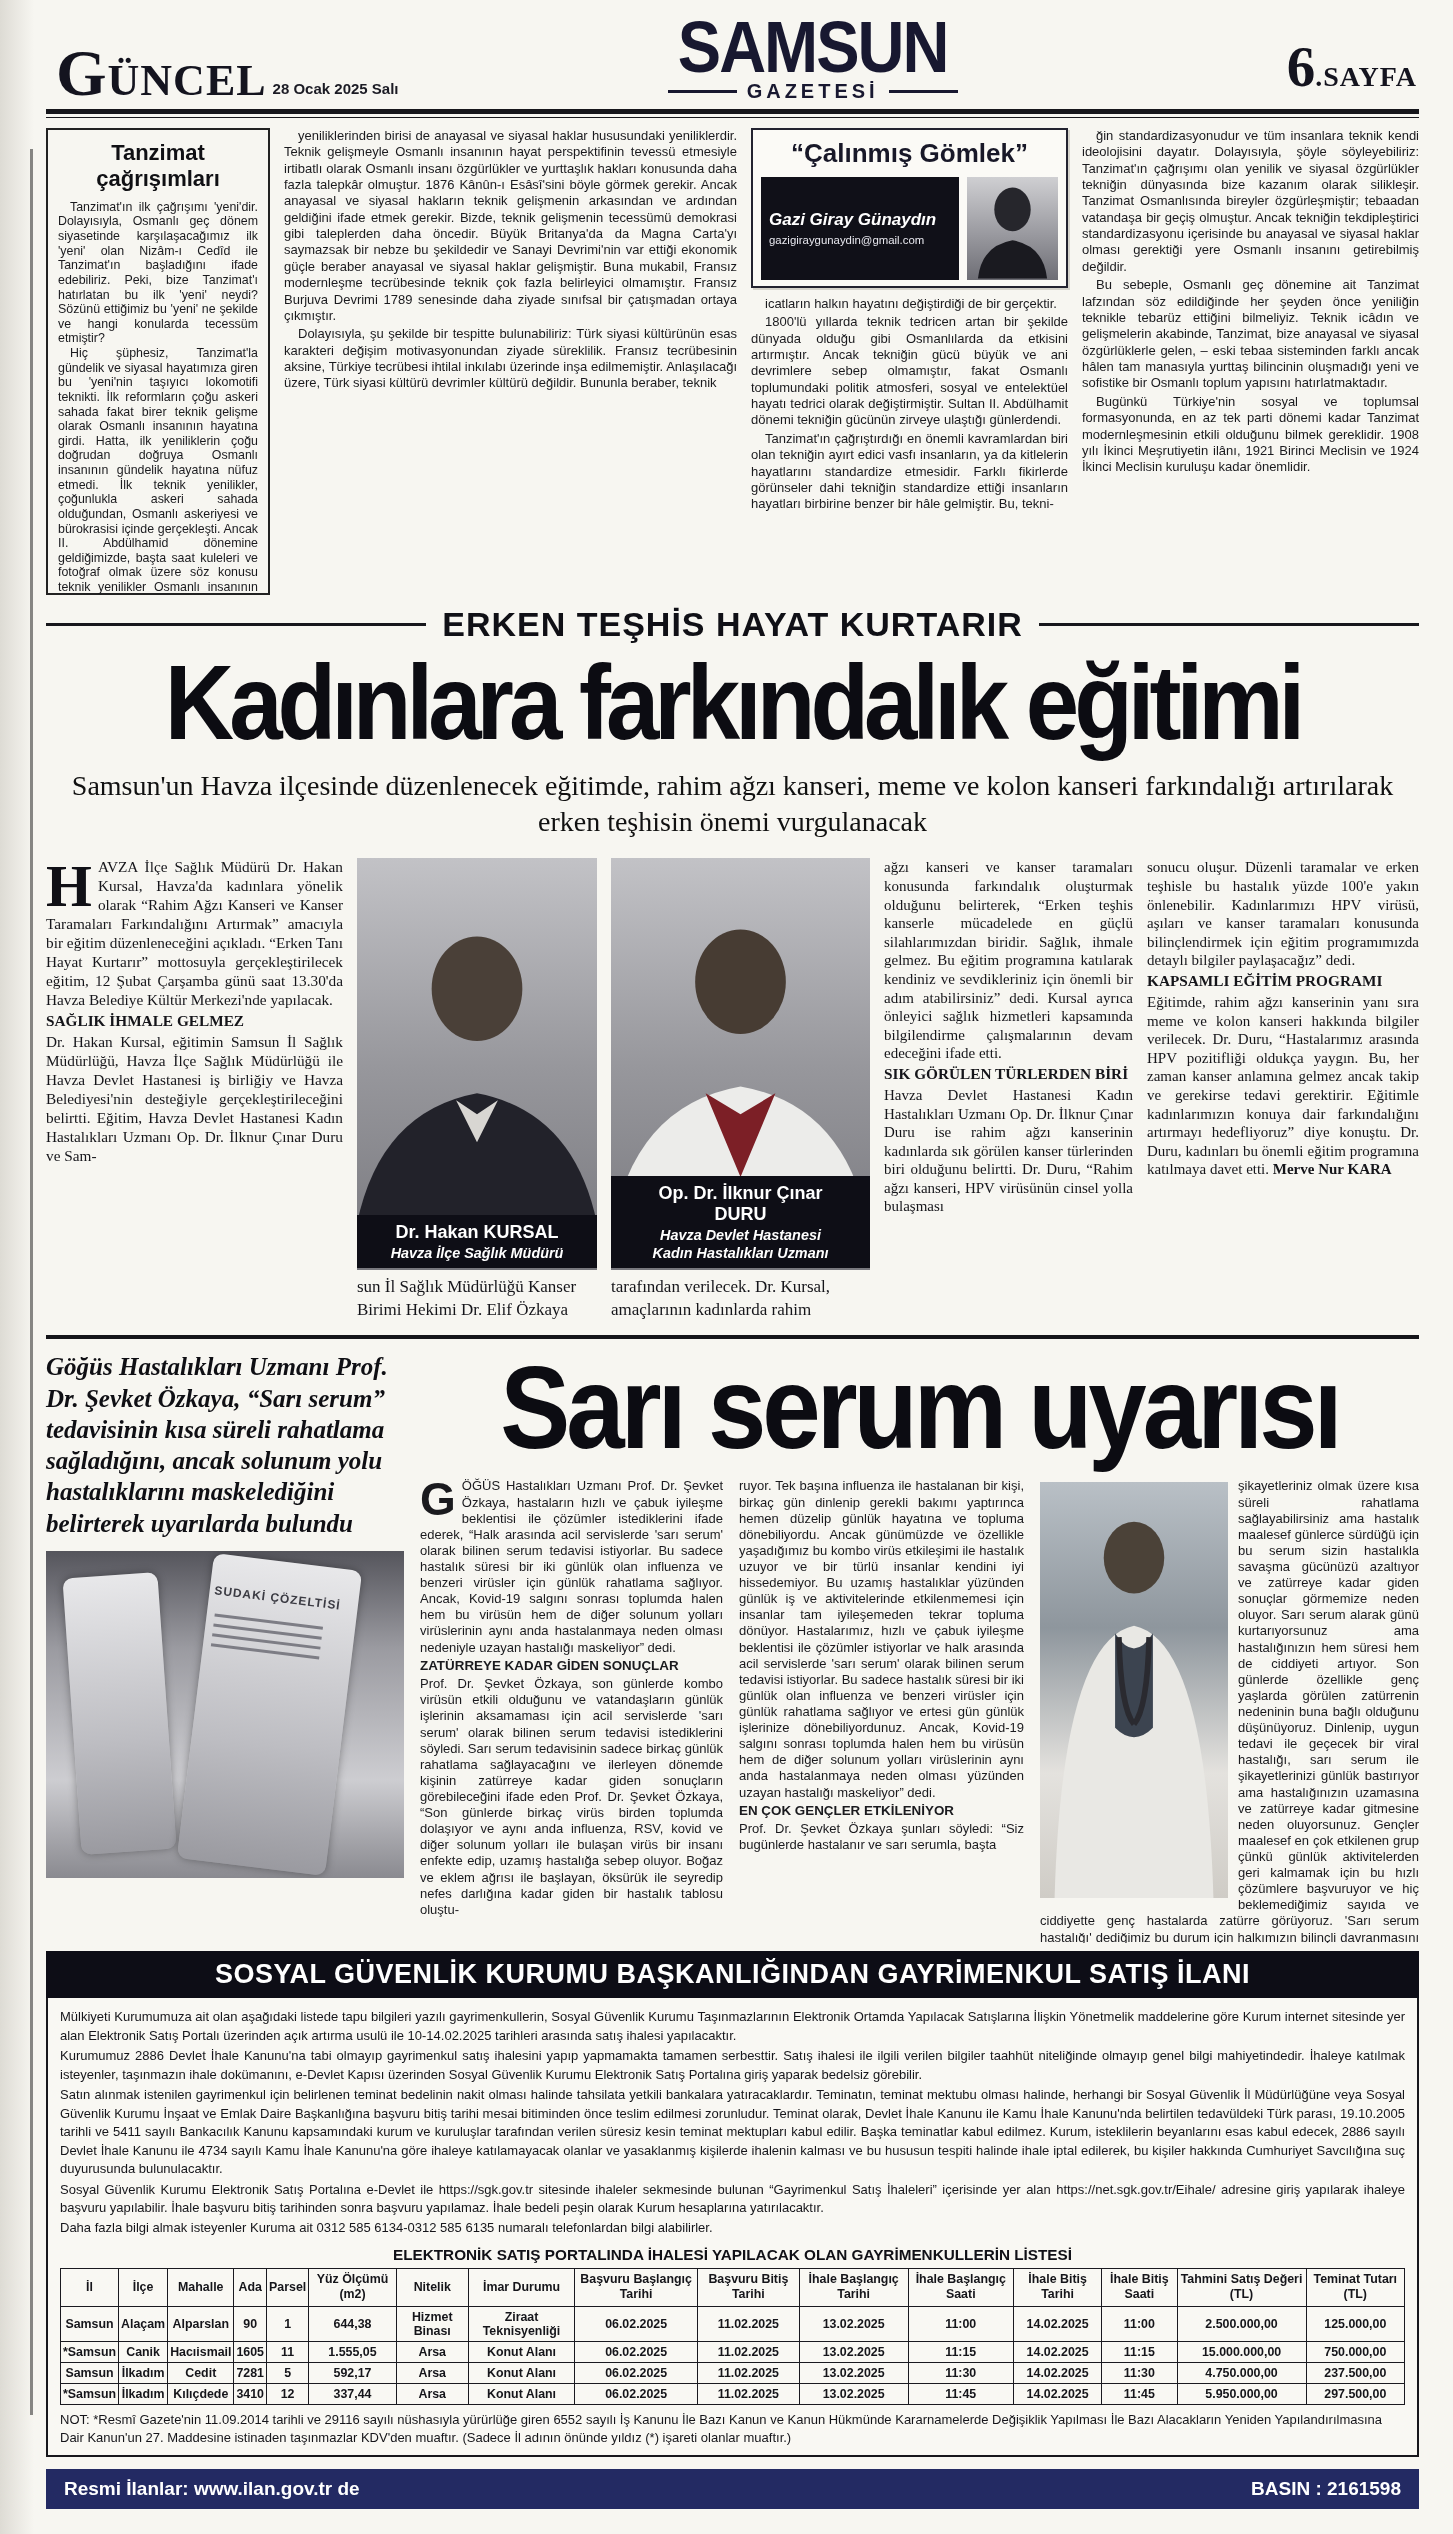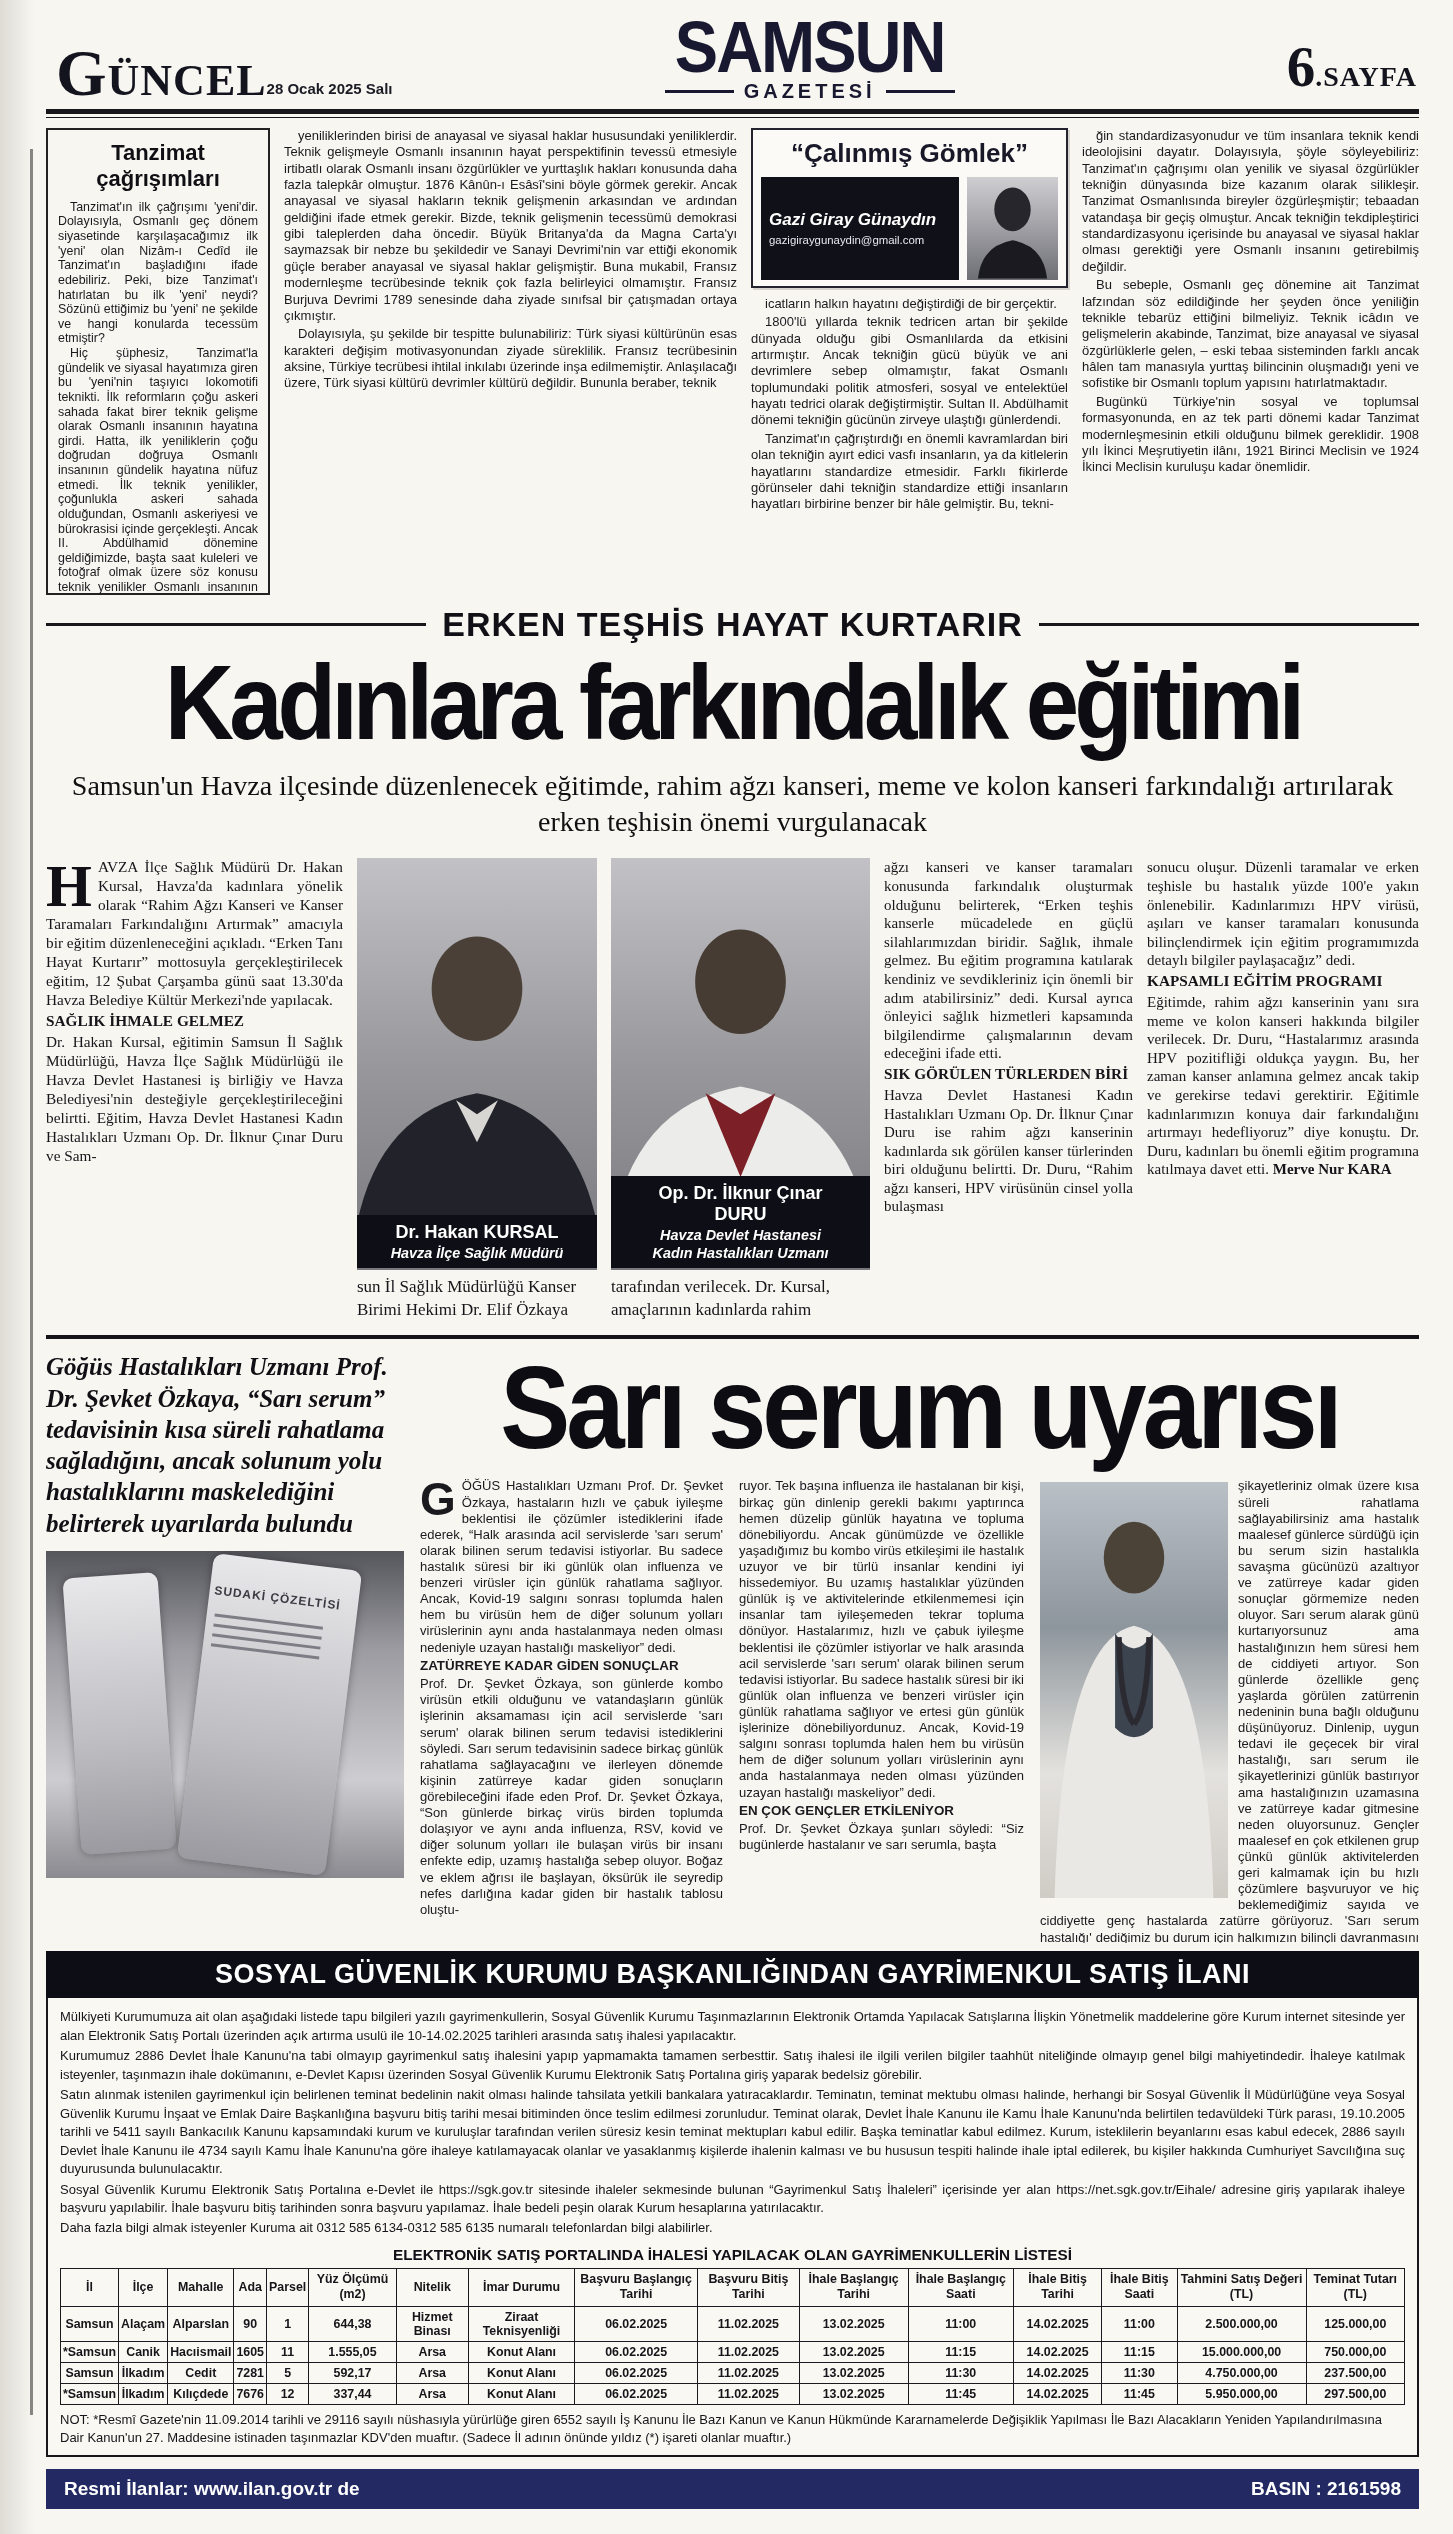--- a/index.html
+++ b/index.html
@@ -6,21 +6,21 @@
   html,body { background:#e9e7e1; }
   body { width:1453px; font-family:"Liberation Sans", sans-serif; color:#17171a; }
   .page { position:relative; width:1453px; min-height:2534px; background:#f7f6f1;
           padding:10px 30px 14px 42px; overflow:hidden;
           background-image:linear-gradient(90deg, #dddbd4 0, #f7f6f1 34px),
                            linear-gradient(180deg,#f2f1ec 0,#f7f6f1 119px); }
   .edge { position:absolute; left:30px; top:149px; bottom:119px; width:3px; background:#2a2a2a; opacity:.55; }
 
   
   header { display:flex; align-items:flex-end; justify-content:space-between; padding:6px 6px 4px 14px; }
-  .hdr-left { display:flex; align-items:flex-end; gap:0; }
+  .hdr-left { display:flex; align-items:flex-end; gap:6px; }
   .guncel { font-family:"Liberation Serif", serif; font-weight:700; font-size:44px; letter-spacing:1px; color:#14141f; line-height:.9; }
   .guncel::first-letter { font-size:65px; }
   .hdr-date { font-size:15px; font-weight:700; color:#1b1b24; padding-bottom:6px; }
   .hdr-center { text-align:center; transform:translateX(-30px); }
   .samsun { font-size:65px; font-weight:900; letter-spacing:-2px; color:#181830; transform:scaleY(1.12); line-height:.95; }
   .gaz-row { display:flex; align-items:center; gap:10px; margin-top:2px; }
   .gaz-row .line { height:3px; background:#181830; flex:1 1 59px; width:69px; }
   .gaz-sub { font-size:20px; font-weight:800; letter-spacing:4px; color:#181830; }
   .hdr-right { font-family:"Liberation Serif", serif; font-weight:700; color:#14141f; white-space:nowrap; padding-bottom:4px;}
   .pgnum { font-size:57px; }
@@ -366,21 +366,21 @@
             <td>11:30</td>
             <td>14.02.2025</td>
             <td>11:30</td>
             <td>4.750.000,00</td>
             <td>237.500,00</td>
           </tr>
           <tr>
             <td>*Samsun</td>
             <td>İlkadım</td>
             <td>Kılıçdede</td>
-            <td>7676</td>
+            <td>3410</td>
             <td>12</td>
             <td>337,44</td>
             <td>Arsa</td>
             <td>Konut Alanı</td>
             <td>06.02.2025</td>
             <td>11.02.2025</td>
             <td>13.02.2025</td>
             <td>11:45</td>
             <td>14.02.2025</td>
             <td>11:45</td>

